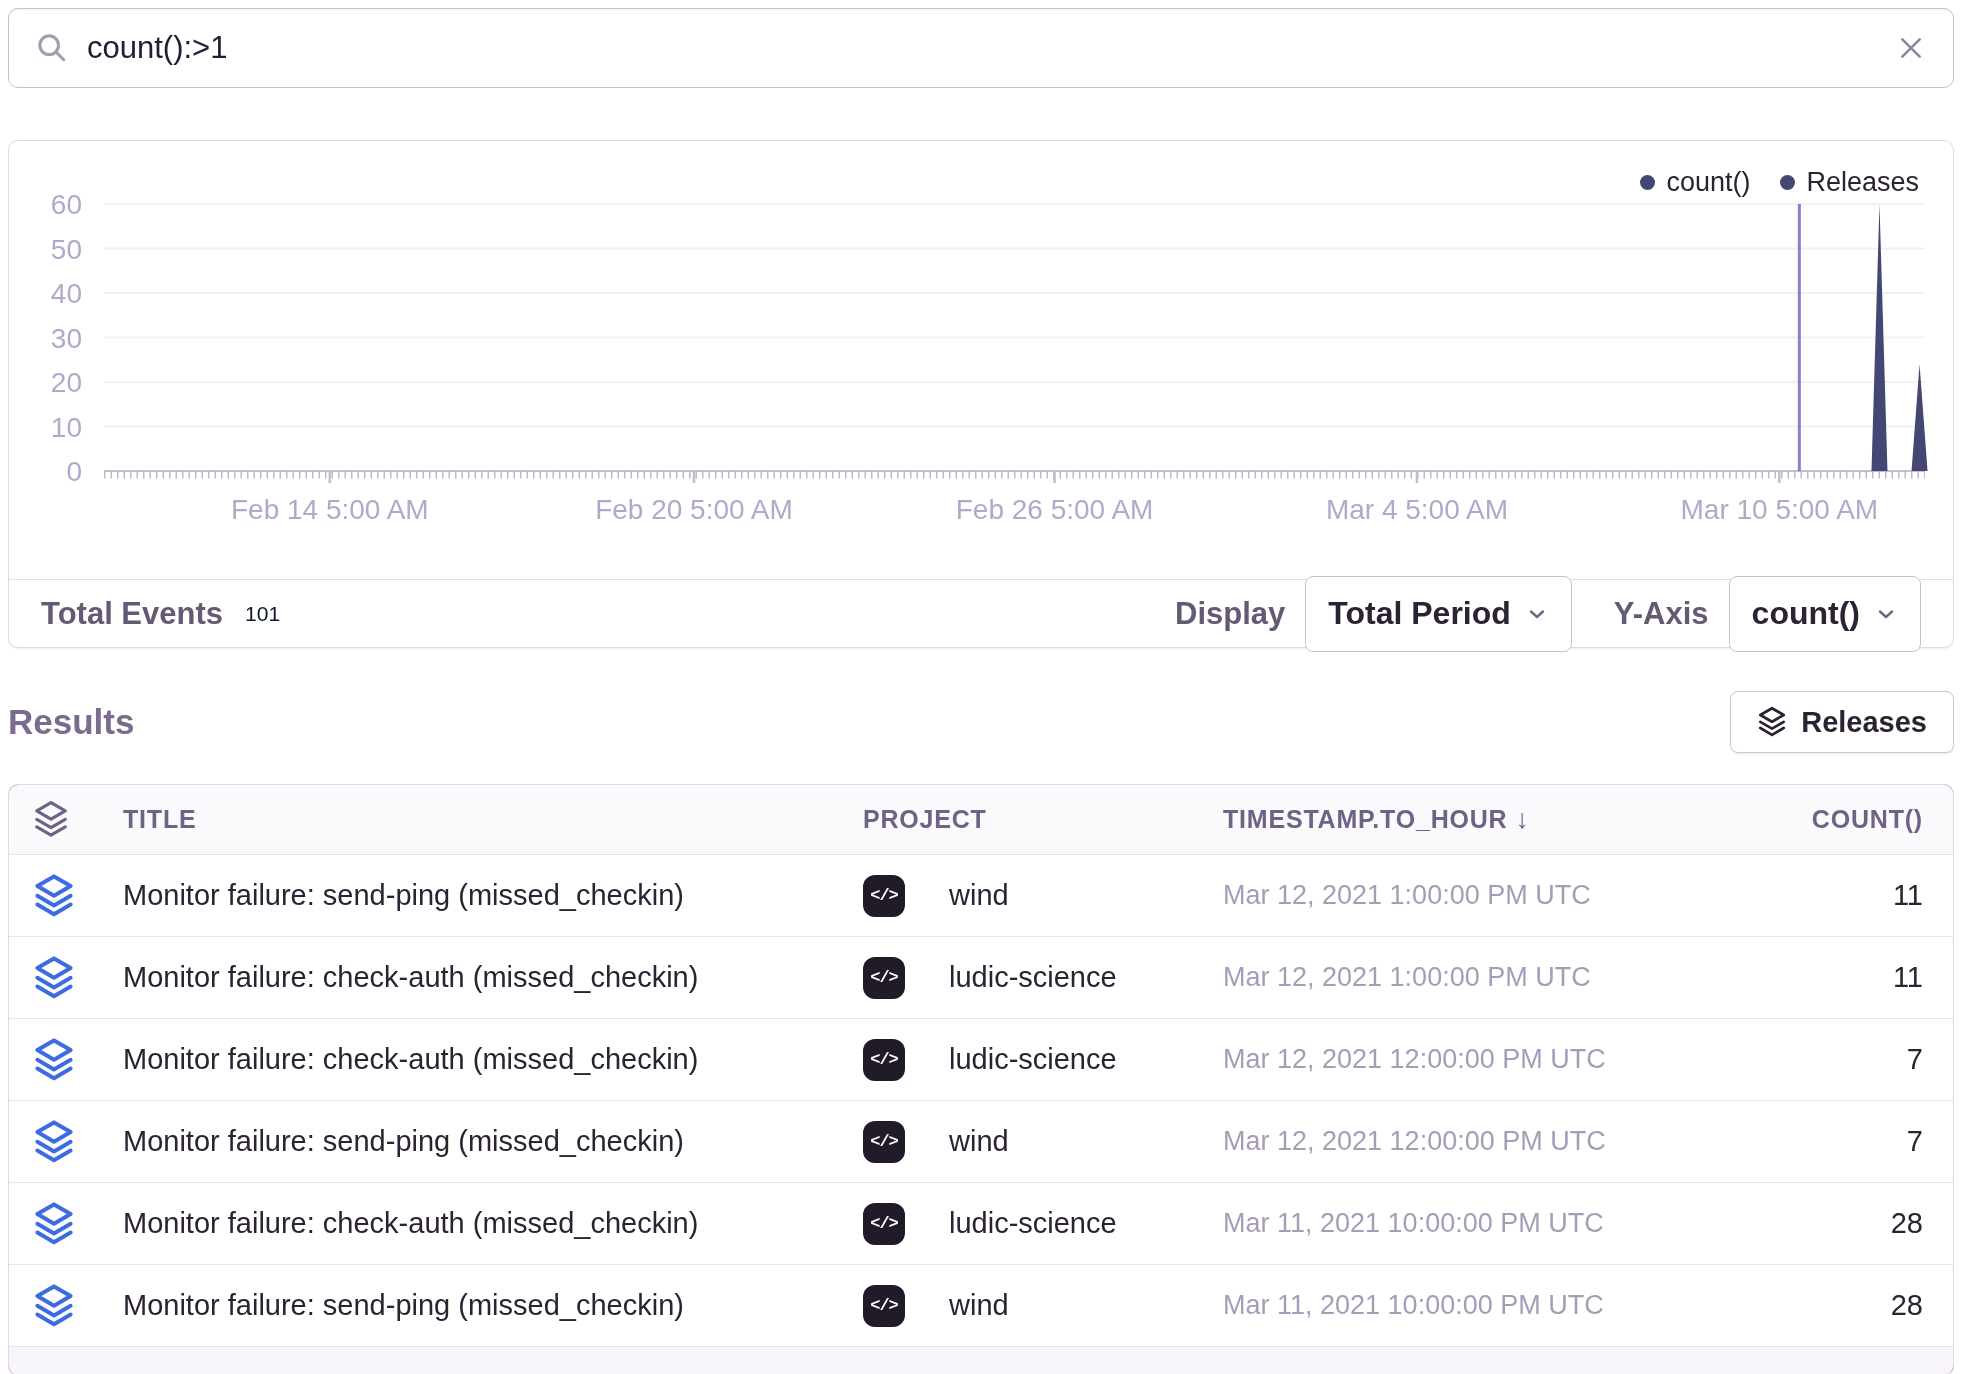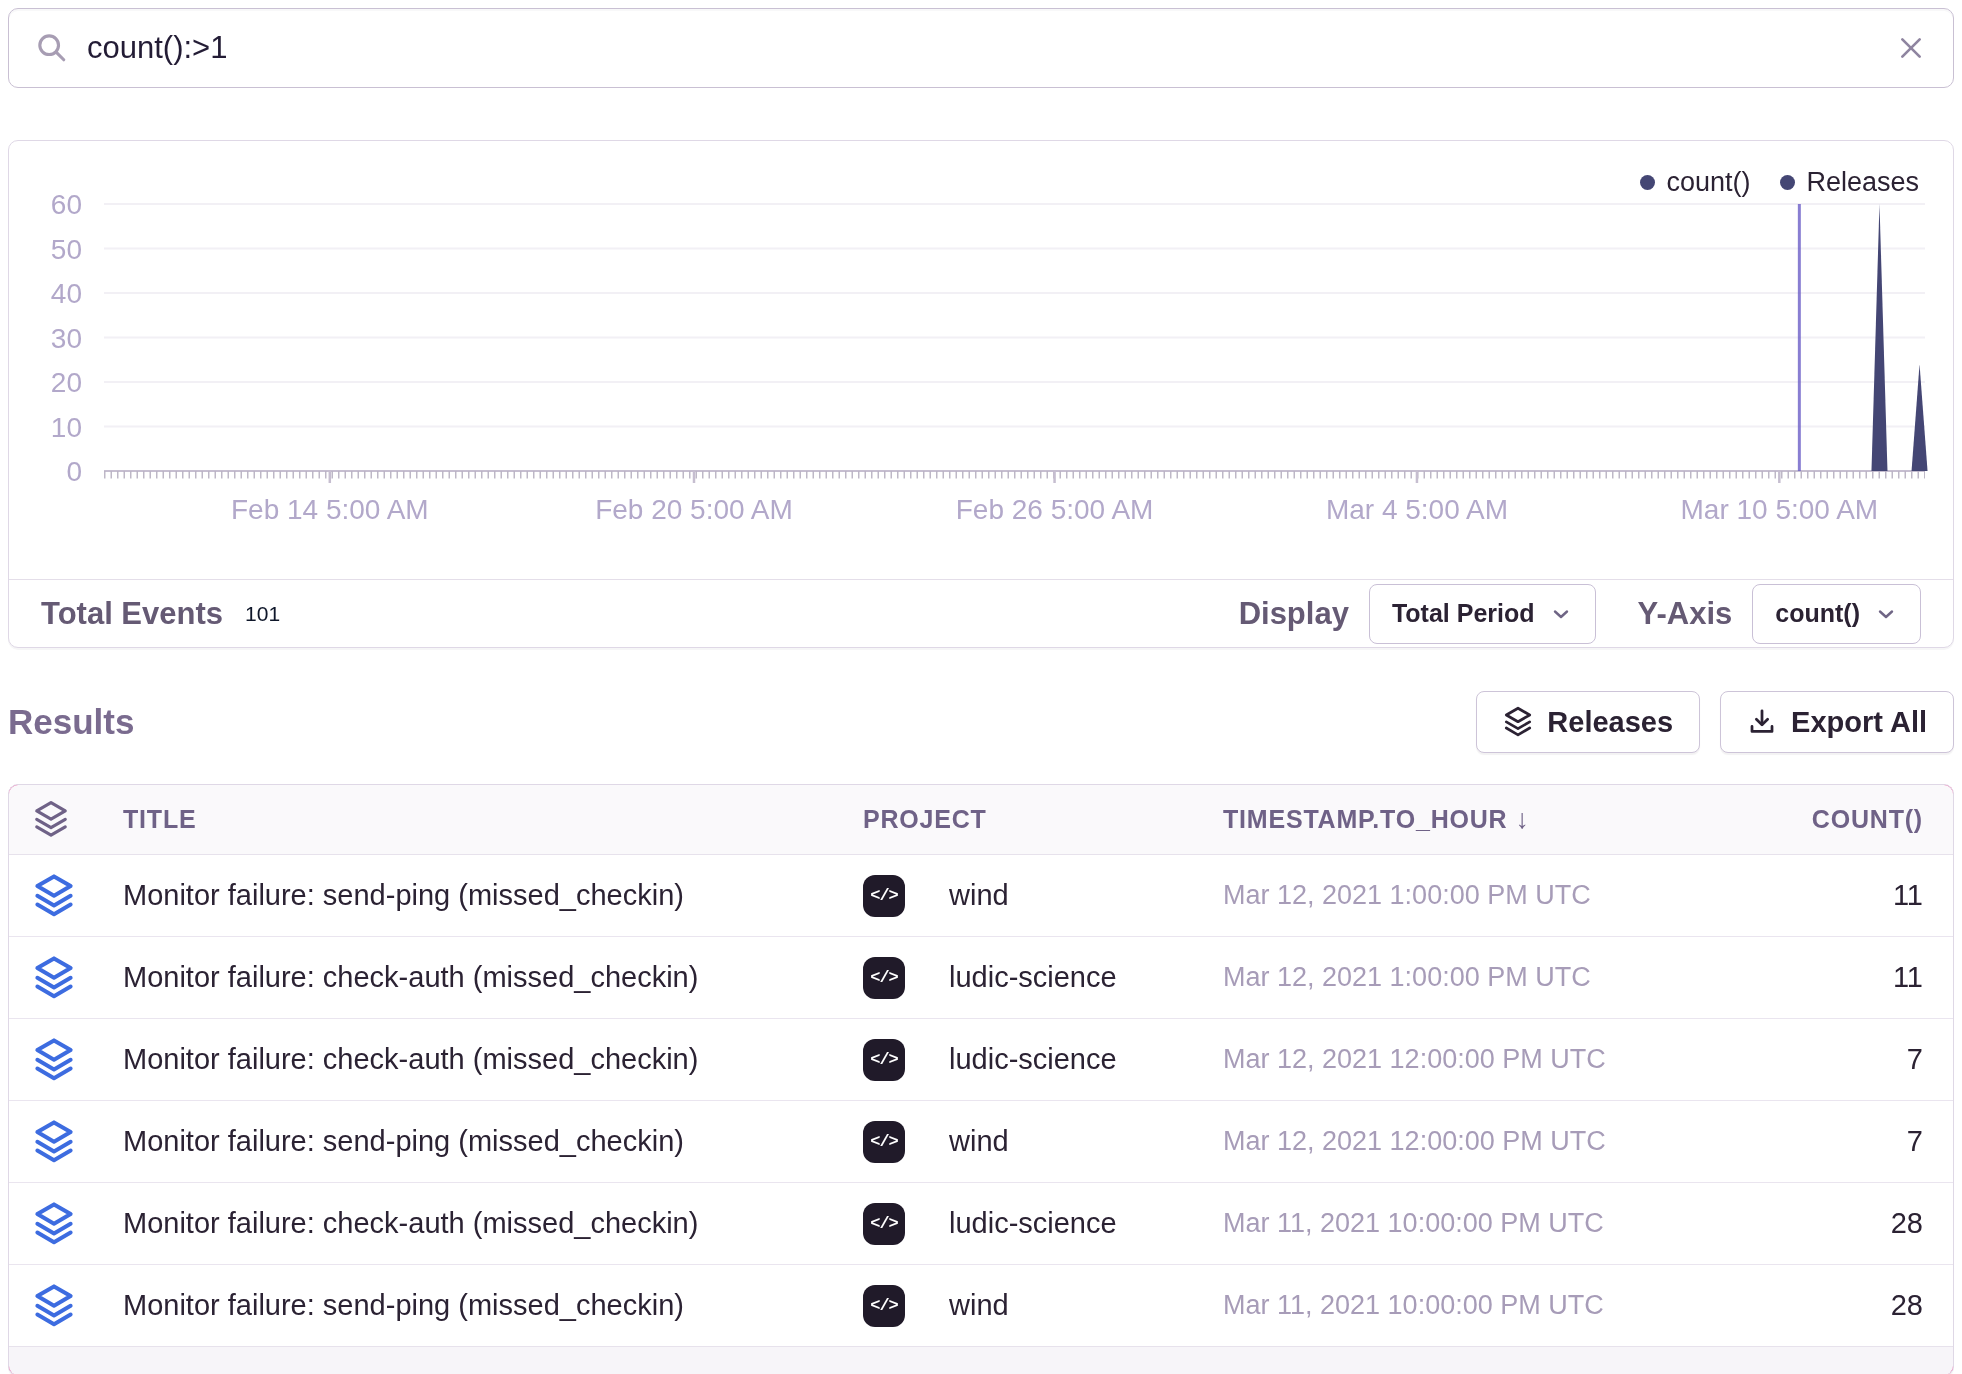--- a/index.html
+++ b/index.html
@@ -24,22 +24,22 @@
   .legend-dot { width:15px; height:15px; border-radius:50%; background:#444674; }
   .legend-label { font-size:27px; color:#2b2233; }
   .chart-svg { display:block; width:100%; height:438px; }
   .chart-footer { height:68px; border-top:1px solid #e4dee9; display:flex; align-items:center;
     justify-content:space-between; padding:0 32px; }
   .total-events { display:flex; align-items:center; gap:22px; }
   .total-events .lbl { font-size:31px; font-weight:bold; color:#655a74; }
   .total-events .val { font-size:21px; color:#0f172a; }
   .chart-controls { display:flex; align-items:center; }
   .ctrl-label { font-size:31px; font-weight:bold; color:#655a74; margin-right:20px; }
-  .select-btn { height:60px; display:flex; align-items:center; gap:14px; padding:0 22px;
-    background:#fff; border:1.5px solid #c9c0d6; border-radius:8px; font-size:25px; font-weight:600;
+  .select-btn { height:76px; display:flex; align-items:center; gap:14px; padding:0 22px;
+    background:#fff; border:1.5px solid #c9c0d6; border-radius:8px; font-size:32px; font-weight:600;
     color:#2b2233; cursor:pointer; font-family:"Liberation Sans", sans-serif; }
   .gap-left { margin-left:42px; }
 
   
   .results-bar { margin-top:38px; margin-bottom:26px; height:72px; display:flex;
     align-items:center; justify-content:space-between; }
   .results-title { font-size:35px; font-weight:bold; color:#7a6b8f; }
   .results-actions { display:flex; gap:20px; }
   .action-btn { height:62px; display:flex; align-items:center; gap:14px; padding:0 26px;
     background:#fff; border:1.5px solid #cdc4d8; border-radius:8px; font-size:29px; font-weight:bold;
@@ -154,28 +154,20 @@
     <div class="results-title">Results</div>
     <div class="results-actions">
       <button class="action-btn">
         <svg width="30" height="32" viewBox="0 0 24 26" fill="none" stroke="#2b2233" stroke-width="2.2" stroke-linecap="round" stroke-linejoin="round">
           <path d="M12 1.8 L21.5 7.3 L12 12.8 L2.5 7.3 Z"></path>
             <path d="M2.5 12.9 L12 18.4 L21.5 12.9"></path>
             <path d="M2.5 17.9 L12 23.4 L21.5 17.9"></path>
         </svg>
         <span>Releases</span>
       </button>
-      <button class="action-btn">
-        <svg width="30" height="30" viewBox="0 0 24 24" fill="none" stroke="#2b2233" stroke-width="2.2" stroke-linecap="round" stroke-linejoin="round">
-          <path d="M12 3 v11"></path>
-            <path d="M7.5 9.8 L12 14.3 L16.5 9.8"></path>
-            <path d="M4 15.5 v4 h16 v-4"></path>
-        </svg>
-        <span>Export All</span>
-      </button>
     </div>
   </div>
 
   <div class="table-card">
     <div class="tgrid thead">
       <div class="icon-cell">
         <svg width="36" height="39" viewBox="0 0 24 26" fill="none" stroke="#6f6287" stroke-width="2.1" stroke-linecap="round" stroke-linejoin="round">
           <path d="M12 1.8 L21.5 7.3 L12 12.8 L2.5 7.3 Z"></path>
             <path d="M2.5 12.9 L12 18.4 L21.5 12.9"></path>
             <path d="M2.5 17.9 L12 23.4 L21.5 17.9"></path>

